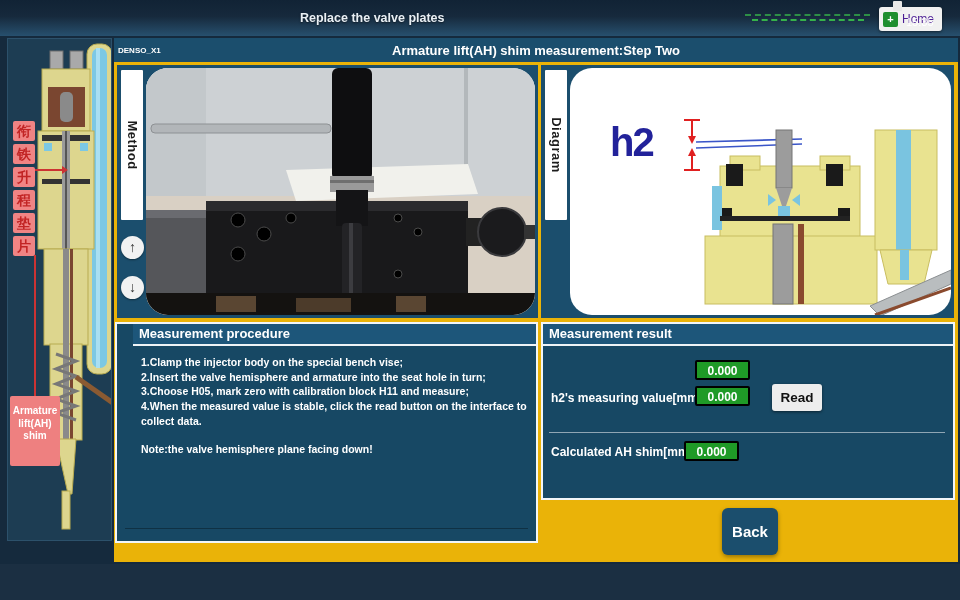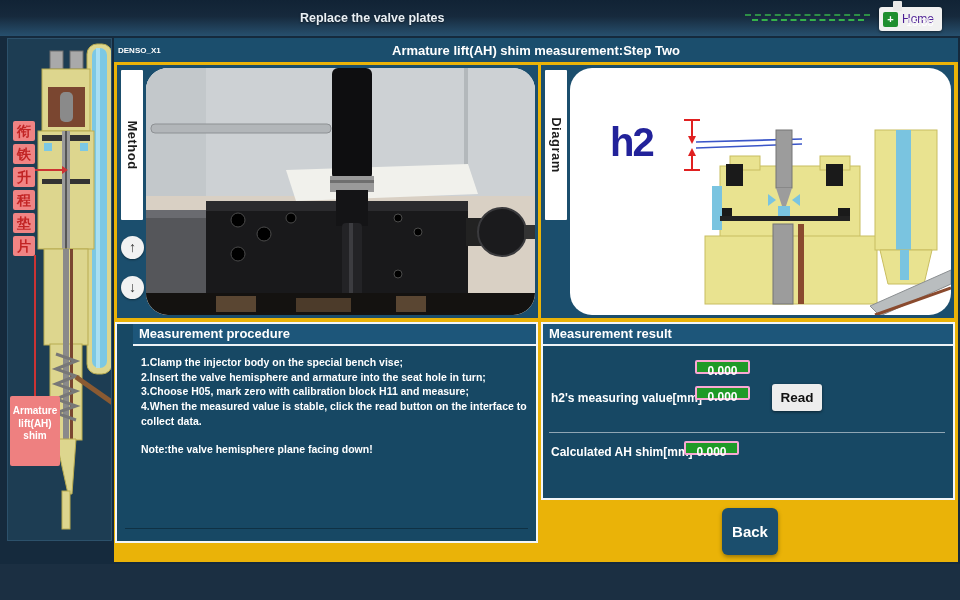--- a/index.html
+++ b/index.html
@@ -132,22 +132,22 @@
   .proc-body { padding:9px 8px; color:#fff; font-size:10.5px; font-weight:bold; line-height:1.4; }
   .proc-blank { height:14px; }
   .proc-bottom-line {
     position:absolute; left:8px; right:8px; bottom:12px; height:1px; background:#0f3144;
   }
 
   .result-body { position:relative; height:152px; color:#fff; }
   .r-label1 { position:absolute; left:8px;  top:45px; font-size:12px; font-weight:bold; }
   .r-label2 { position:absolute; left:8px;  top:99px; font-size:12px; font-weight:bold; }
   .green-box {
-    position:absolute; width:55px; height:14px;
-    background:#1f9a27; border:2px solid #f9a8d4; border-radius:2px;
+    position:absolute; width:55px; height:20px;
+    background:#1f9a27; border:2px solid #000000; border-radius:2px;
     color:#fff; font-size:12px; font-weight:bold; text-align:center; line-height:18px;
   }
   .gb1 { left:152px; top:14px; }
   .gb2 { left:152px; top:40px; }
   .gb3 { left:141px; top:95px; }
   .read-btn {
     position:absolute; left:229px; top:38px; width:50px; height:27px;
     background:#ededed; border:none; border-radius:3px;
     color:#111; font-size:13.5px; font-weight:bold; cursor:pointer;
     box-shadow:0 1px 3px rgba(0,0,0,.5);

